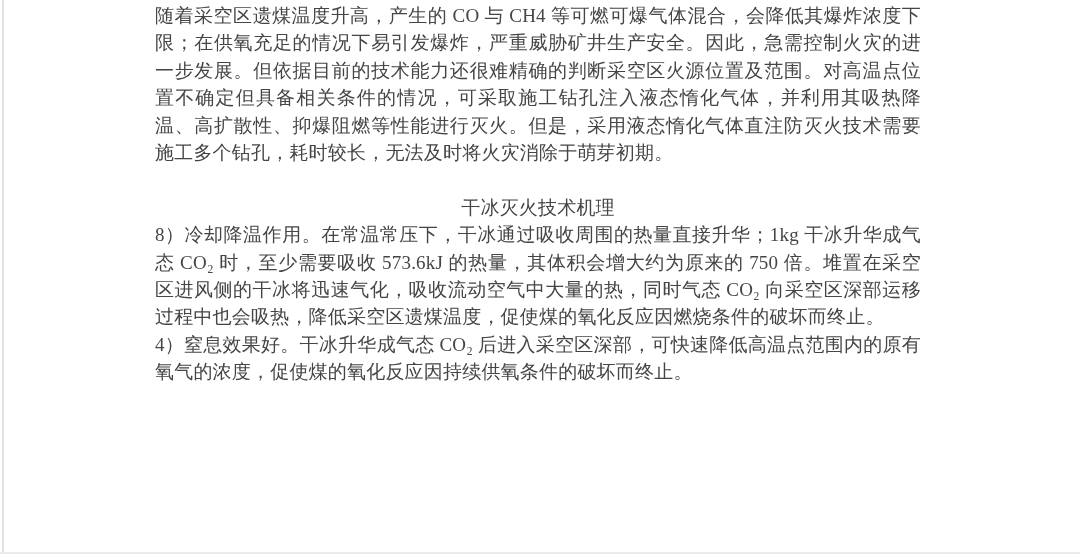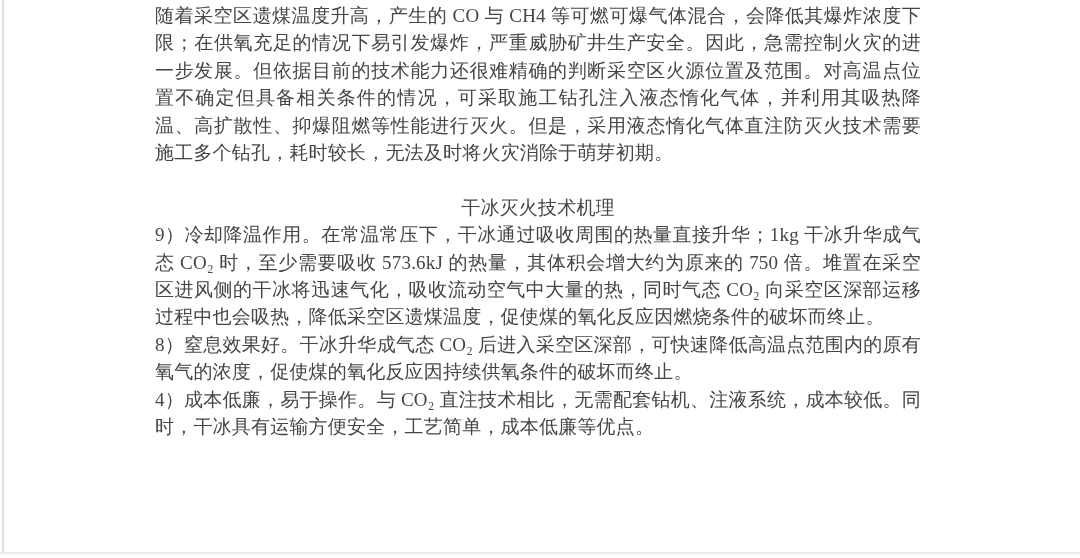--- a/index.html
+++ b/index.html
@@ -56,22 +56,21 @@
 <body>
 
 <div class="screen">
   <div class="page-left-edge"></div>
 
   <div class="content">
     <p>随着采空区遗煤温度升高，产生的 CO 与 CH4 等可燃可爆气体混合，会降低其爆炸浓度下限；在供氧充足的情况下易引发爆炸，严重威胁矿井生产安全。因此，急需控制火灾的进一步发展。但依据目前的技术能力还很难精确的判断采空区火源位置及范围。对高温点位置不确定但具备相关条件的情况，可采取施工钻孔注入液态惰化气体，并利用其吸热降温、高扩散性、抑爆阻燃等性能进行灭火。但是，采用液态惰化气体直注防灭火技术需要施工多个钻孔，耗时较长，无法及时将火灾消除于萌芽初期。</p>
 
     <p class="section-heading">干冰灭火技术机理</p>
 
-    <p>9）冷却降温作用。在常温常压下，干冰通过吸收周围的热量直接升华；1kg 干冰升华成气态 CO₂ 时，至少需要吸收 573.6kJ 的热量，其体积会增大约为原来的 750 倍。堆置在采空区进风侧的干冰将迅速气化，吸收流动空气中大量的热，同时气态 CO₂ 向采空区深部运移过程中也会吸热，降低采空区遗煤温度，促使煤的氧化反应因燃烧条件的破坏而终止。</p>
+    <p>8）冷却降温作用。在常温常压下，干冰通过吸收周围的热量直接升华；1kg 干冰升华成气态 CO₂ 时，至少需要吸收 573.6kJ 的热量，其体积会增大约为原来的 750 倍。堆置在采空区进风侧的干冰将迅速气化，吸收流动空气中大量的热，同时气态 CO₂ 向采空区深部运移过程中也会吸热，降低采空区遗煤温度，促使煤的氧化反应因燃烧条件的破坏而终止。</p>
 
-    <p>8）窒息效果好。干冰升华成气态 CO₂ 后进入采空区深部，可快速降低高温点范围内的原有氧气的浓度，促使煤的氧化反应因持续供氧条件的破坏而终止。</p>
+    <p>4）窒息效果好。干冰升华成气态 CO₂ 后进入采空区深部，可快速降低高温点范围内的原有氧气的浓度，促使煤的氧化反应因持续供氧条件的破坏而终止。</p>
 
 
-    <p>4）成本低廉，易于操作。与 CO₂ 直注技术相比，无需配套钻机、注液系统，成本较低。同时，干冰具有运输方便安全，工艺简单，成本低廉等优点。</p>
   </div>
 
   <div class="page-bottom-edge"></div>
 </div>
 
 </body></html>

